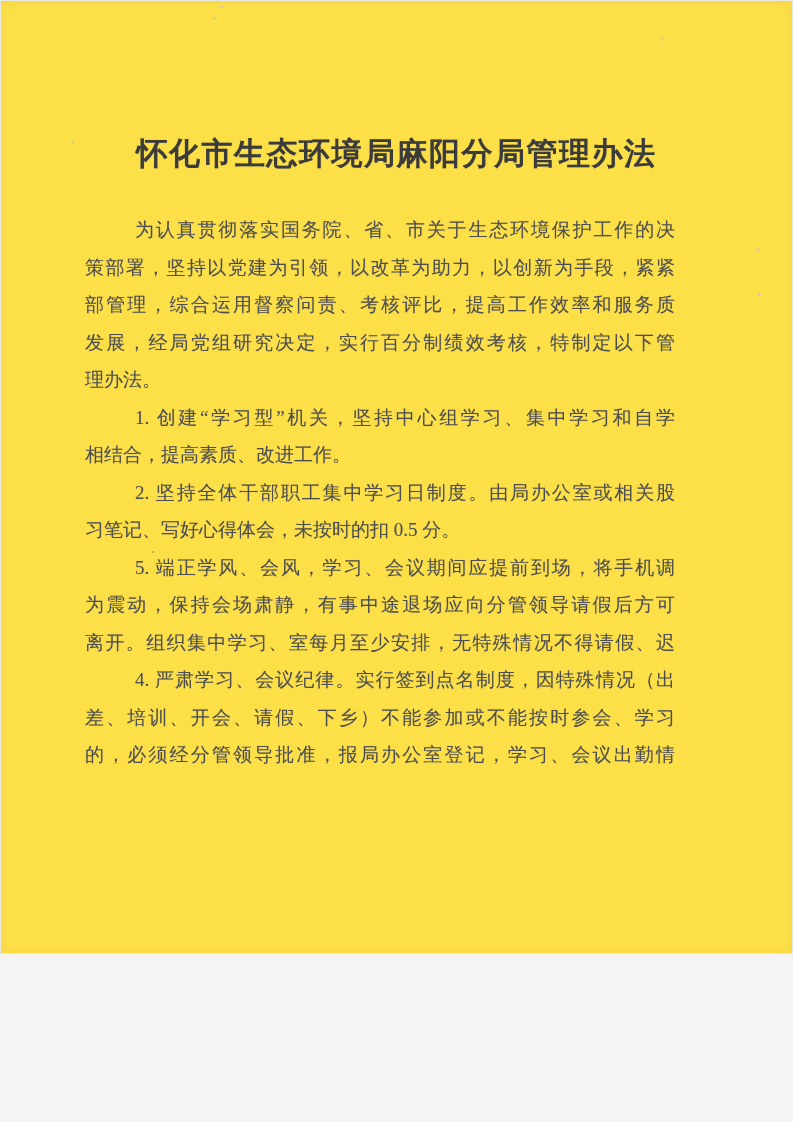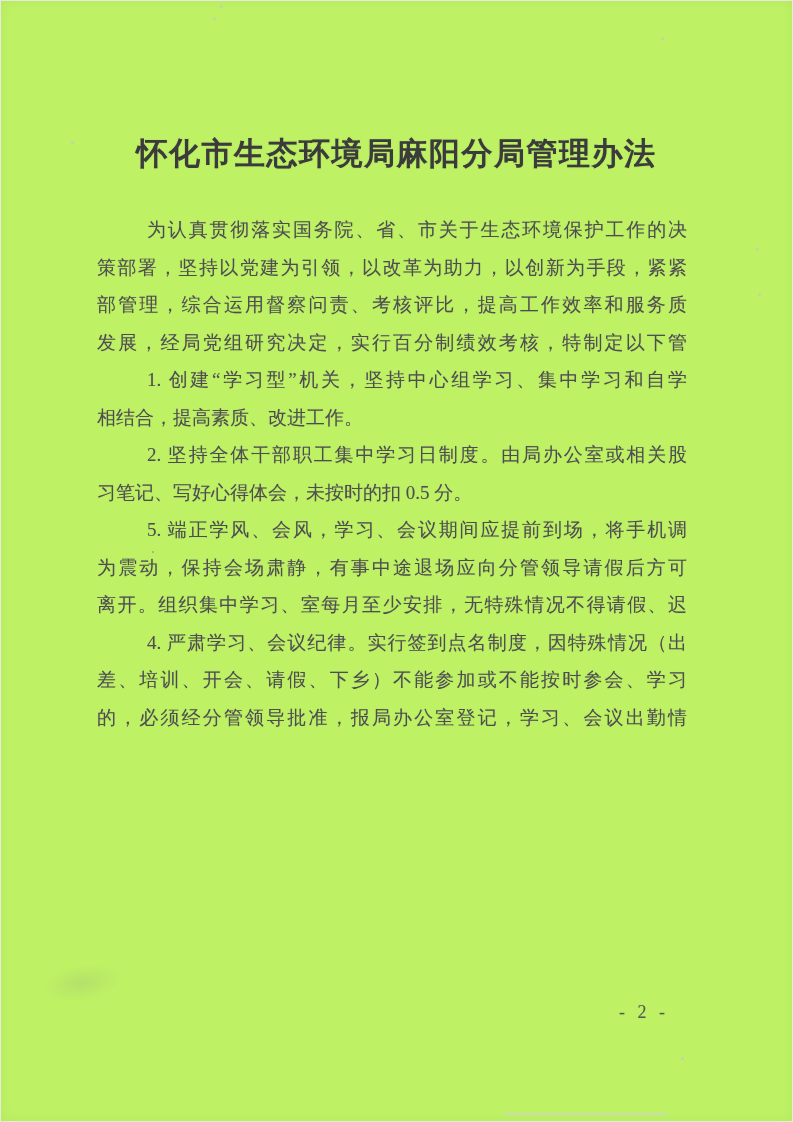--- a/index.html
+++ b/index.html
@@ -4,43 +4,43 @@
 <style>
   html,body{margin:0;padding:0;}
   body{
     width:793px;height:1122px;
     background:#f4f4f2;
     font-family:"Liberation Serif","DejaVu Serif",serif;
     overflow:hidden;
   }
   .page{
     position:relative;
-    width:793px;height:1122px;
+    width:793px;height:954px;
     box-sizing:border-box;
-    background:#bef264;
+    background:#fde047;
     border:1px solid #e7e7e4;
     box-shadow:inset 0 0 12px rgba(0,0,0,0.05);
     overflow:hidden;
   }
   .doc-title{
     position:absolute;
     top:133px;left:0;width:100%;
     margin:0;
     text-align:center;
     font-family:"Liberation Sans","DejaVu Sans",sans-serif;
     font-weight:bold;
     font-size:31px;
     line-height:40px;
     letter-spacing:1.5px;
     color:#3b3b3b;
     text-shadow:0 0 1px rgba(90,90,90,0.45);
   }
   .text-col{
     position:absolute;
-    left:96px;top:210px;width:590px;
+    left:84px;top:210px;width:590px;
     font-size:19px;
     line-height:37.5px;
     color:#4e4e4e;
     text-shadow:0 0 1px rgba(130,130,130,0.4);
   }
   .line{
     text-align:justify;
     text-align-last:justify;
     text-justify:inter-character;
     height:37.5px;
@@ -90,20 +90,21 @@
 <div class="page">
 
   <h1 class="doc-title">怀化市生态环境局麻阳分局管理办法</h1>
 
   <div class="text-col">
 
     <div class="line start">为认真贯彻落实国务院、省、市关于生态环境保护工作的决</div>
     <div class="line">策部署，坚持以党建为引领，以改革为助力，以创新为手段，紧紧</div>
     <div class="line">部管理，综合运用督察问责、考核评比，提高工作效率和服务质</div>
     <div class="line">发展，经局党组研究决定，实行百分制绩效考核，特制定以下管</div>
+    <div class="line end">理办法。</div>
 
 
     <div class="line start">1. 创建“学习型”机关，坚持中心组学习、集中学习和自学</div>
     <div class="line end">相结合，提高素质、改进工作。</div>
 
     <div class="line start">2. 坚持全体干部职工集中学习日制度。由局办公室或相关股</div>
     <div class="line end">习笔记、写好心得体会，未按时的扣 0.5 分。</div>
 
     <div class="line start">5. 端正学风、会风，学习、会议期间应提前到场，将手机调</div>
     <div class="line">为震动，保持会场肃静，有事中途退场应向分管领导请假后方可</div>

